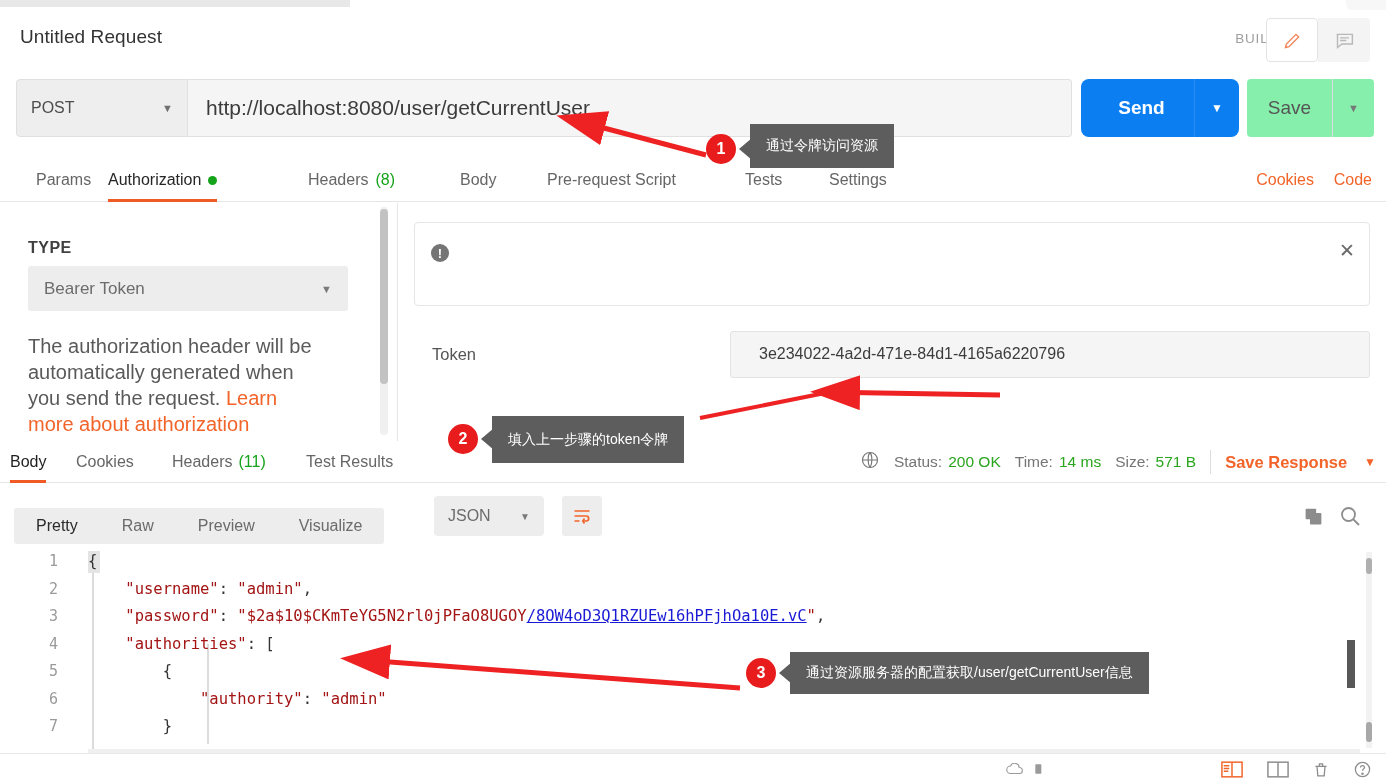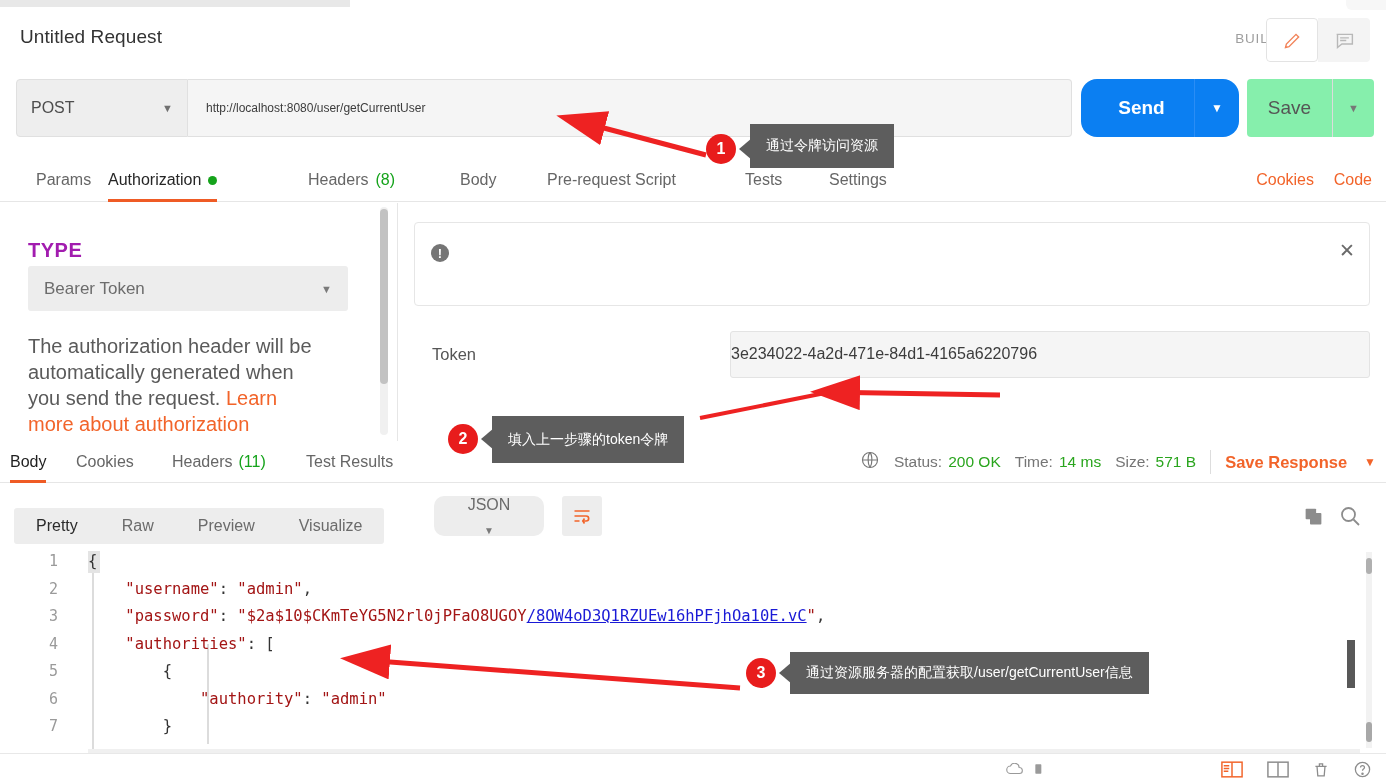--- a/index.html
+++ b/index.html
@@ -26,26 +26,26 @@
   
   .urlbar { position: absolute; left: 16px; top: 79px; height: 58px; display: flex; }
   .method-sel {
     width: 172px; height: 58px; background: #eeeeee; border: 1px solid #e0e0e0;
     border-radius: 4px 0 0 4px; display: flex; align-items: center; padding: 0 14px;
     justify-content: space-between; color: #4d4d4d; font-size: 16px;
   }
   .method-sel .caret { color: #707070; font-size: 11px; }
   .url-input {
     width: 884px; height: 58px; background: #f5f5f5; border: 1px solid #e0e0e0; border-left: none;
-    border-radius: 0 4px 4px 0; padding: 10px 18px; font-size: 12px; color: #3c3c3c;
+    border-radius: 0 4px 4px 0; padding: 10px 18px; font-size: 21px; color: #3c3c3c;
     display: flex; align-items: center;
   }
   .send-btn {
     position: absolute; left: 1081px; top: 79px; width: 158px; height: 58px;
-    background: #0b7ff2; border-radius: 16px; display: flex; align-items: center;
+    background: #0b7ff2; border-radius: 8px; display: flex; align-items: center;
   }
   .send-btn .label { flex: 1; text-align: center; color: #fff; font-size: 19px; font-weight: bold; padding-left: 8px;}
   .send-btn .split { width: 45px; height: 58px; border-left: 1px solid #2a8df5; display:flex; align-items:center; justify-content:center; color:#fff; font-size: 12px; }
   .save-btn {
     position: absolute; left: 1247px; top: 79px; width: 127px; height: 58px;
     background: #86efac; border-radius: 4px; display: flex; align-items: center;
   }
   .save-btn .label { flex: 1; text-align: center; color: #555; font-size: 19px; }
   .save-btn .split { width: 42px; height: 58px; border-left: 1px solid #dcdcdc; display:flex; align-items:center; justify-content:center; color:#777; font-size: 11px; }
 
@@ -55,21 +55,21 @@
   .rtab.active { color: #262626; }
   .rtab.active::after { content: ""; position: absolute; left: 0; right: 0; bottom: 0; height: 3px; background: #ef5b25; }
   .dot-green { width: 9px; height: 9px; border-radius: 50%; background: #15a31b; display: inline-block; }
   .count-green { color: #15a31b; }
   .cookies-link { position: absolute; right: 72px; top: 0; height: 44px; display:flex; align-items:center; font-size: 16px; color: #f2642a; }
   .code-link { position: absolute; right: 14px; top: 0; height: 44px; display:flex; align-items:center; font-size: 16px; color: #f2642a; }
 
   
   .auth-area { position: absolute; left: 0; top: 203px; width: 1386px; height: 238px; display: flex; }
   .auth-left { position: relative; width: 398px; height: 238px; border-right: 1px solid #e6e6e6; }
-  .type-label { position: absolute; left: 28px; top: 36px; font-size: 20px; font-weight: bold; color: #a21caf; letter-spacing: .5px; }
+  .type-label { position: absolute; left: 28px; top: 36px; font-size: 16px; font-weight: bold; color: #404040; letter-spacing: .5px; }
   .type-select {
     position: absolute; left: 28px; top: 63px; width: 320px; height: 45px; background: #ededed;
     border-radius: 3px; display: flex; align-items: center; justify-content: space-between; padding: 0 16px;
     font-size: 17px; color: #6c6c6c;
   }
   .type-select .caret { color: #7a7a7a; font-size: 11px; }
   .auth-desc { position: absolute; left: 28px; top: 130px; width: 300px; font-size: 20px; line-height: 26px; color: #5a5a5a; }
   .auth-desc a { color: #f2642a; text-decoration: none; }
   .vscroll-track { position: absolute; left: 380px; top: 4px; width: 8px; height: 228px; background: #f0f0f0; border-radius: 4px; }
   .vscroll-thumb { position: absolute; left: 380px; top: 6px; width: 8px; height: 175px; background: #c2c2c2; border-radius: 4px; }
@@ -78,38 +78,38 @@
   .notice {
     position: absolute; left: 16px; top: 19px; right: 16px; height: 84px; border: 1px solid #e6e6e6;
     border-radius: 4px; background: #fff; padding: 16px 44px 0 18px;
   }
   .notice .excl { position: absolute; left: 16px; top: 21px; width: 18px; height: 18px; border-radius: 50%; background: #757575; color: #fff; font-size: 13px; font-weight: bold; display:flex; align-items:center; justify-content:center; }
   .notice .txt { margin-left: 28px; font-size: 16.5px; line-height: 27px; color: #6a6a6a; }
   .notice .txt a { color: #f2642a; text-decoration: none; }
   .notice .close { position: absolute; right: 14px; top: 16px; font-size: 19px; color: #6a6a6a; }
   .token-row { position: absolute; left: 16px; top: 128px; right: 16px; height: 46px; display: flex; align-items: center; }
   .token-label { width: 316px; font-size: 16.5px; color: #555; padding-left: 18px; }
-  .token-input { flex: 1; height: 47px; background: #f5f5f5; border: 1px solid #e3e3e3; border-radius: 3px; display:flex; align-items:center; padding: 0 0; font-size: 16px; color: #3c3c3c; }
+  .token-input { flex: 1; height: 47px; background: #f5f5f5; border: 1px solid #e3e3e3; border-radius: 3px; display:flex; align-items:center; padding: 0 28px; font-size: 16px; color: #3c3c3c; }
 
   
   .resp-tabs { position: absolute; left: 0; top: 441px; width: 1386px; height: 42px; border-bottom: 1px solid #e6e6e6; }
   .ptab { position: absolute; top: 0; height: 42px; font-size: 16px; color: #666; display: flex; align-items: center; gap: 6px; }
   .ptab.active { color: #1f1f1f; }
   .ptab.active::after { content: ""; position: absolute; left: 0; right: 0; bottom: 0; height: 3px; background: #ef5b25; }
   .status-bar { position: absolute; right: 10px; top: 441px; height: 42px; display: flex; align-items: center; gap: 14px; font-size: 15.5px; color: #757575; }
   .status-bar .val { color: #2aa51e; }
   .divider-v { width: 1px; height: 24px; background: #ddd; }
   .save-response { color: #f2642a; font-weight: bold; font-size: 16.5px; display:flex; align-items:center; gap: 17px;}
 
   
   .viewer-bar { position: absolute; left: 0; top: 484px; width: 1386px; height: 64px; }
   .seg { position: absolute; left: 14px; top: 12px; height: 36px; background: #ededed; border-radius: 3px; display: flex; align-items: center; margin-top: 12px; }
   .seg .item { padding: 0 22px; height: 40px; display:flex; align-items:center; font-size: 16px; color: #6b6b6b; }
   .seg .item.active { color: #2b2b2b; }
-  .fmt-sel { position: absolute; left: 434px; top: 12px; width: 110px; height: 40px; background: #ededed; border-radius: 10px; display:flex; align-items:center; justify-content: space-between; padding: 0 14px; font-size: 16px; color: #6b6b6b; flex-direction: column; }
+  .fmt-sel { position: absolute; left: 434px; top: 12px; width: 110px; height: 40px; background: #ededed; border-radius: 4px; display:flex; align-items:center; justify-content: space-between; padding: 0 14px; font-size: 16px; color: #6b6b6b; }
   .fmt-sel .caret { font-size: 10px; color: #7a7a7a; }
   .wrap-btn { position: absolute; left: 562px; top: 12px; width: 40px; height: 40px; background: #ededed; border-radius: 3px; display:flex; align-items:center; justify-content:center; }
   .copy-icon { position: absolute; right: 62px; top: 22px; }
   .search-icon { position: absolute; right: 24px; top: 20px; }
 
   
   .code-area { position: absolute; left: 0; top: 548px; width: 1386px; height: 203px; background: #fff; overflow: hidden; }
   .gutter { position: absolute; left: 0; top: 0; width: 76px; height: 203px; }
   .gutter .ln { height: 27.5px; line-height: 27.5px; text-align: right; padding-right: 18px; font-family: "DejaVu Sans Mono", monospace; font-size: 15px; color: #9a9a9a; }
   .code-lines { position: absolute; left: 88px; top: 0; right: 0; height: 203px; font-family: "DejaVu Sans Mono", monospace; font-size: 15.5px; }

